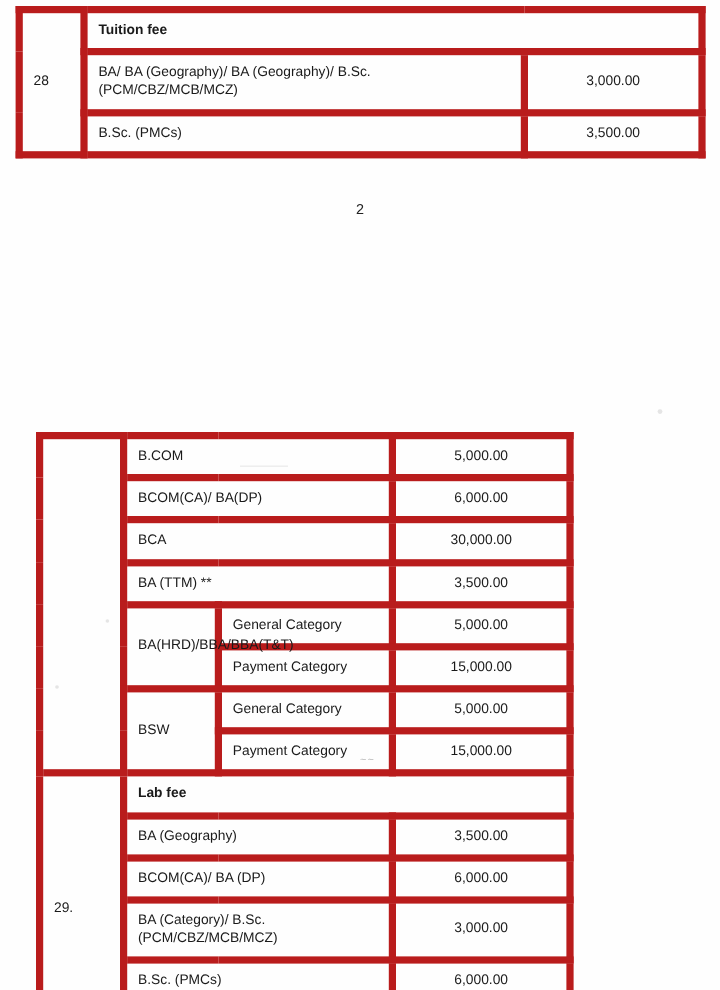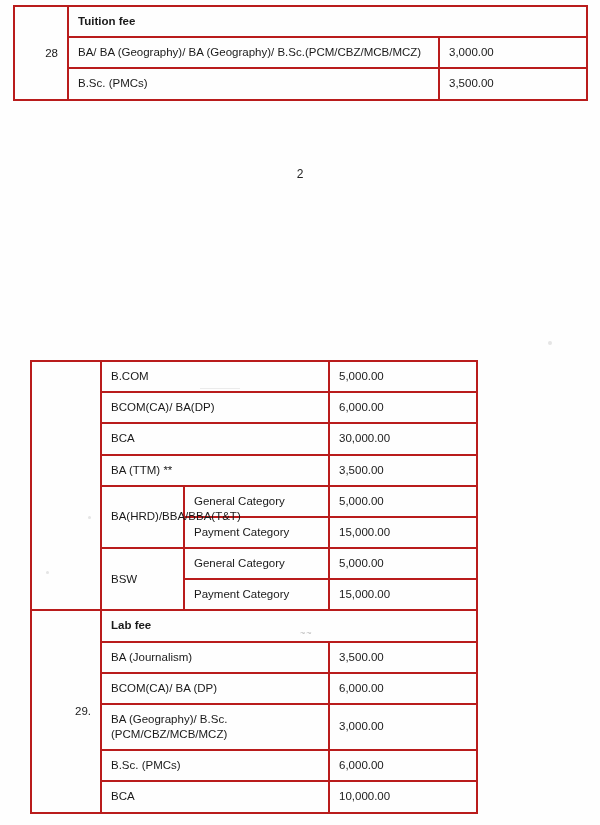--- a/index.html
+++ b/index.html
@@ -34,36 +34,36 @@
   .table-bottom {
     position: absolute;
     left: 30px;
     top: 360px;
     width: 448px;
     border-collapse: collapse;
     table-layout: fixed;
     font-size: 11.5px;
   }
   .table-top td, .table-bottom td {
-    border: 2px solid #b91c1c;
+    border: 6px solid #b91c1c;
     padding: 7px 9px;
     vertical-align: middle;
     line-height: 1.32;
   }
   .no-cell {
-    text-align: right;
+    text-align: left;
     width: 54px;
     vertical-align: top;
     padding-top: 8px !important;
   }
   .head-cell {
     font-weight: bold;
   }
   .amount {
-    text-align: left;
+    text-align: center;
     width: 148px;
     white-space: nowrap;
   }
   .cat-cell {
     width: 145px;
   }
   .no-border-bottom { border-bottom: none !important; }
 
   
   .page-number {
@@ -179,31 +179,31 @@
         <td class="cat-cell">Payment Category</td>
         <td class="amount">15,000.00</td>
       </tr>
 
       <tr>
         <td class="no-cell" rowspan="6">29.</td>
         <td class="head-cell" colspan="3">Lab fee</td>
       </tr>
 
       <tr>
-        <td colspan="2">BA (Journalism)</td>
+        <td colspan="2">BA (Geography)</td>
         <td class="amount">3,500.00</td>
       </tr>
 
       <tr>
         <td colspan="2">BCOM(CA)/ BA (DP)</td>
         <td class="amount">6,000.00</td>
       </tr>
 
       <tr>
-        <td colspan="2">BA (Geography)/ B.Sc.(PCM/CBZ/MCB/MCZ)</td>
+        <td colspan="2">BA (Category)/ B.Sc.(PCM/CBZ/MCB/MCZ)</td>
         <td class="amount">3,000.00</td>
       </tr>
 
       <tr>
         <td colspan="2">B.Sc. (PMCs)</td>
         <td class="amount">6,000.00</td>
       </tr>
 
       <tr>
         <td colspan="2">BCA</td>

